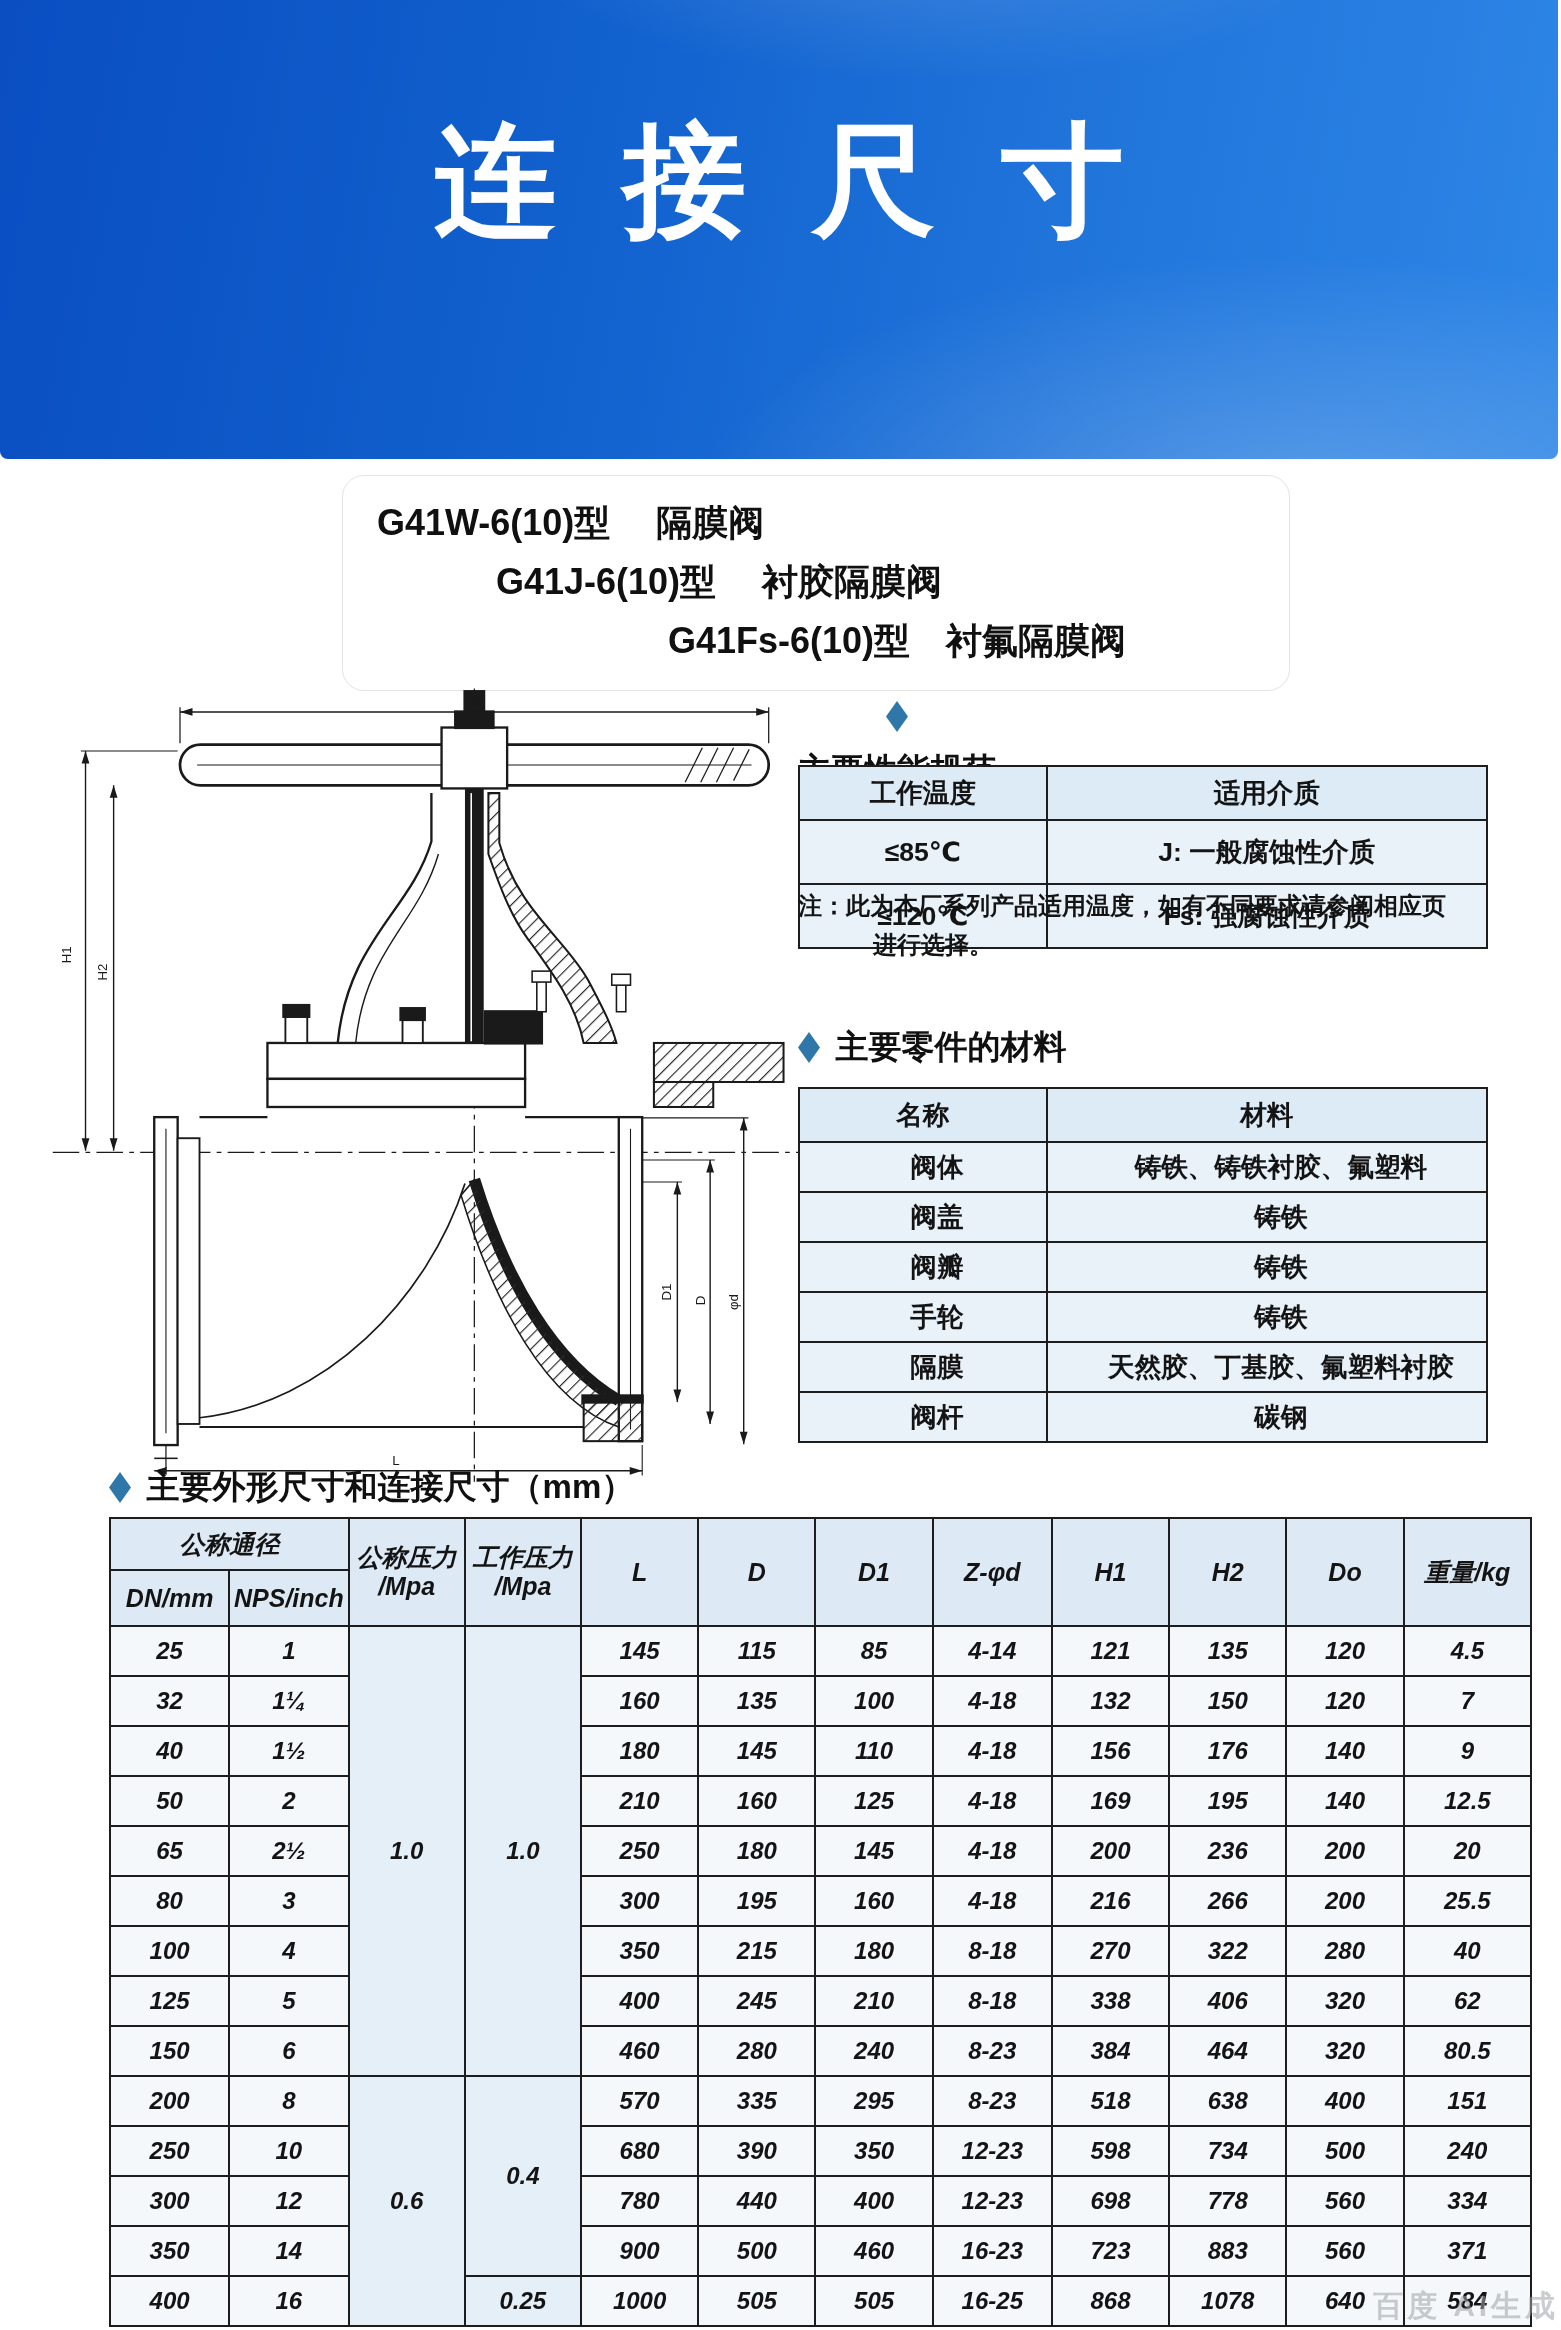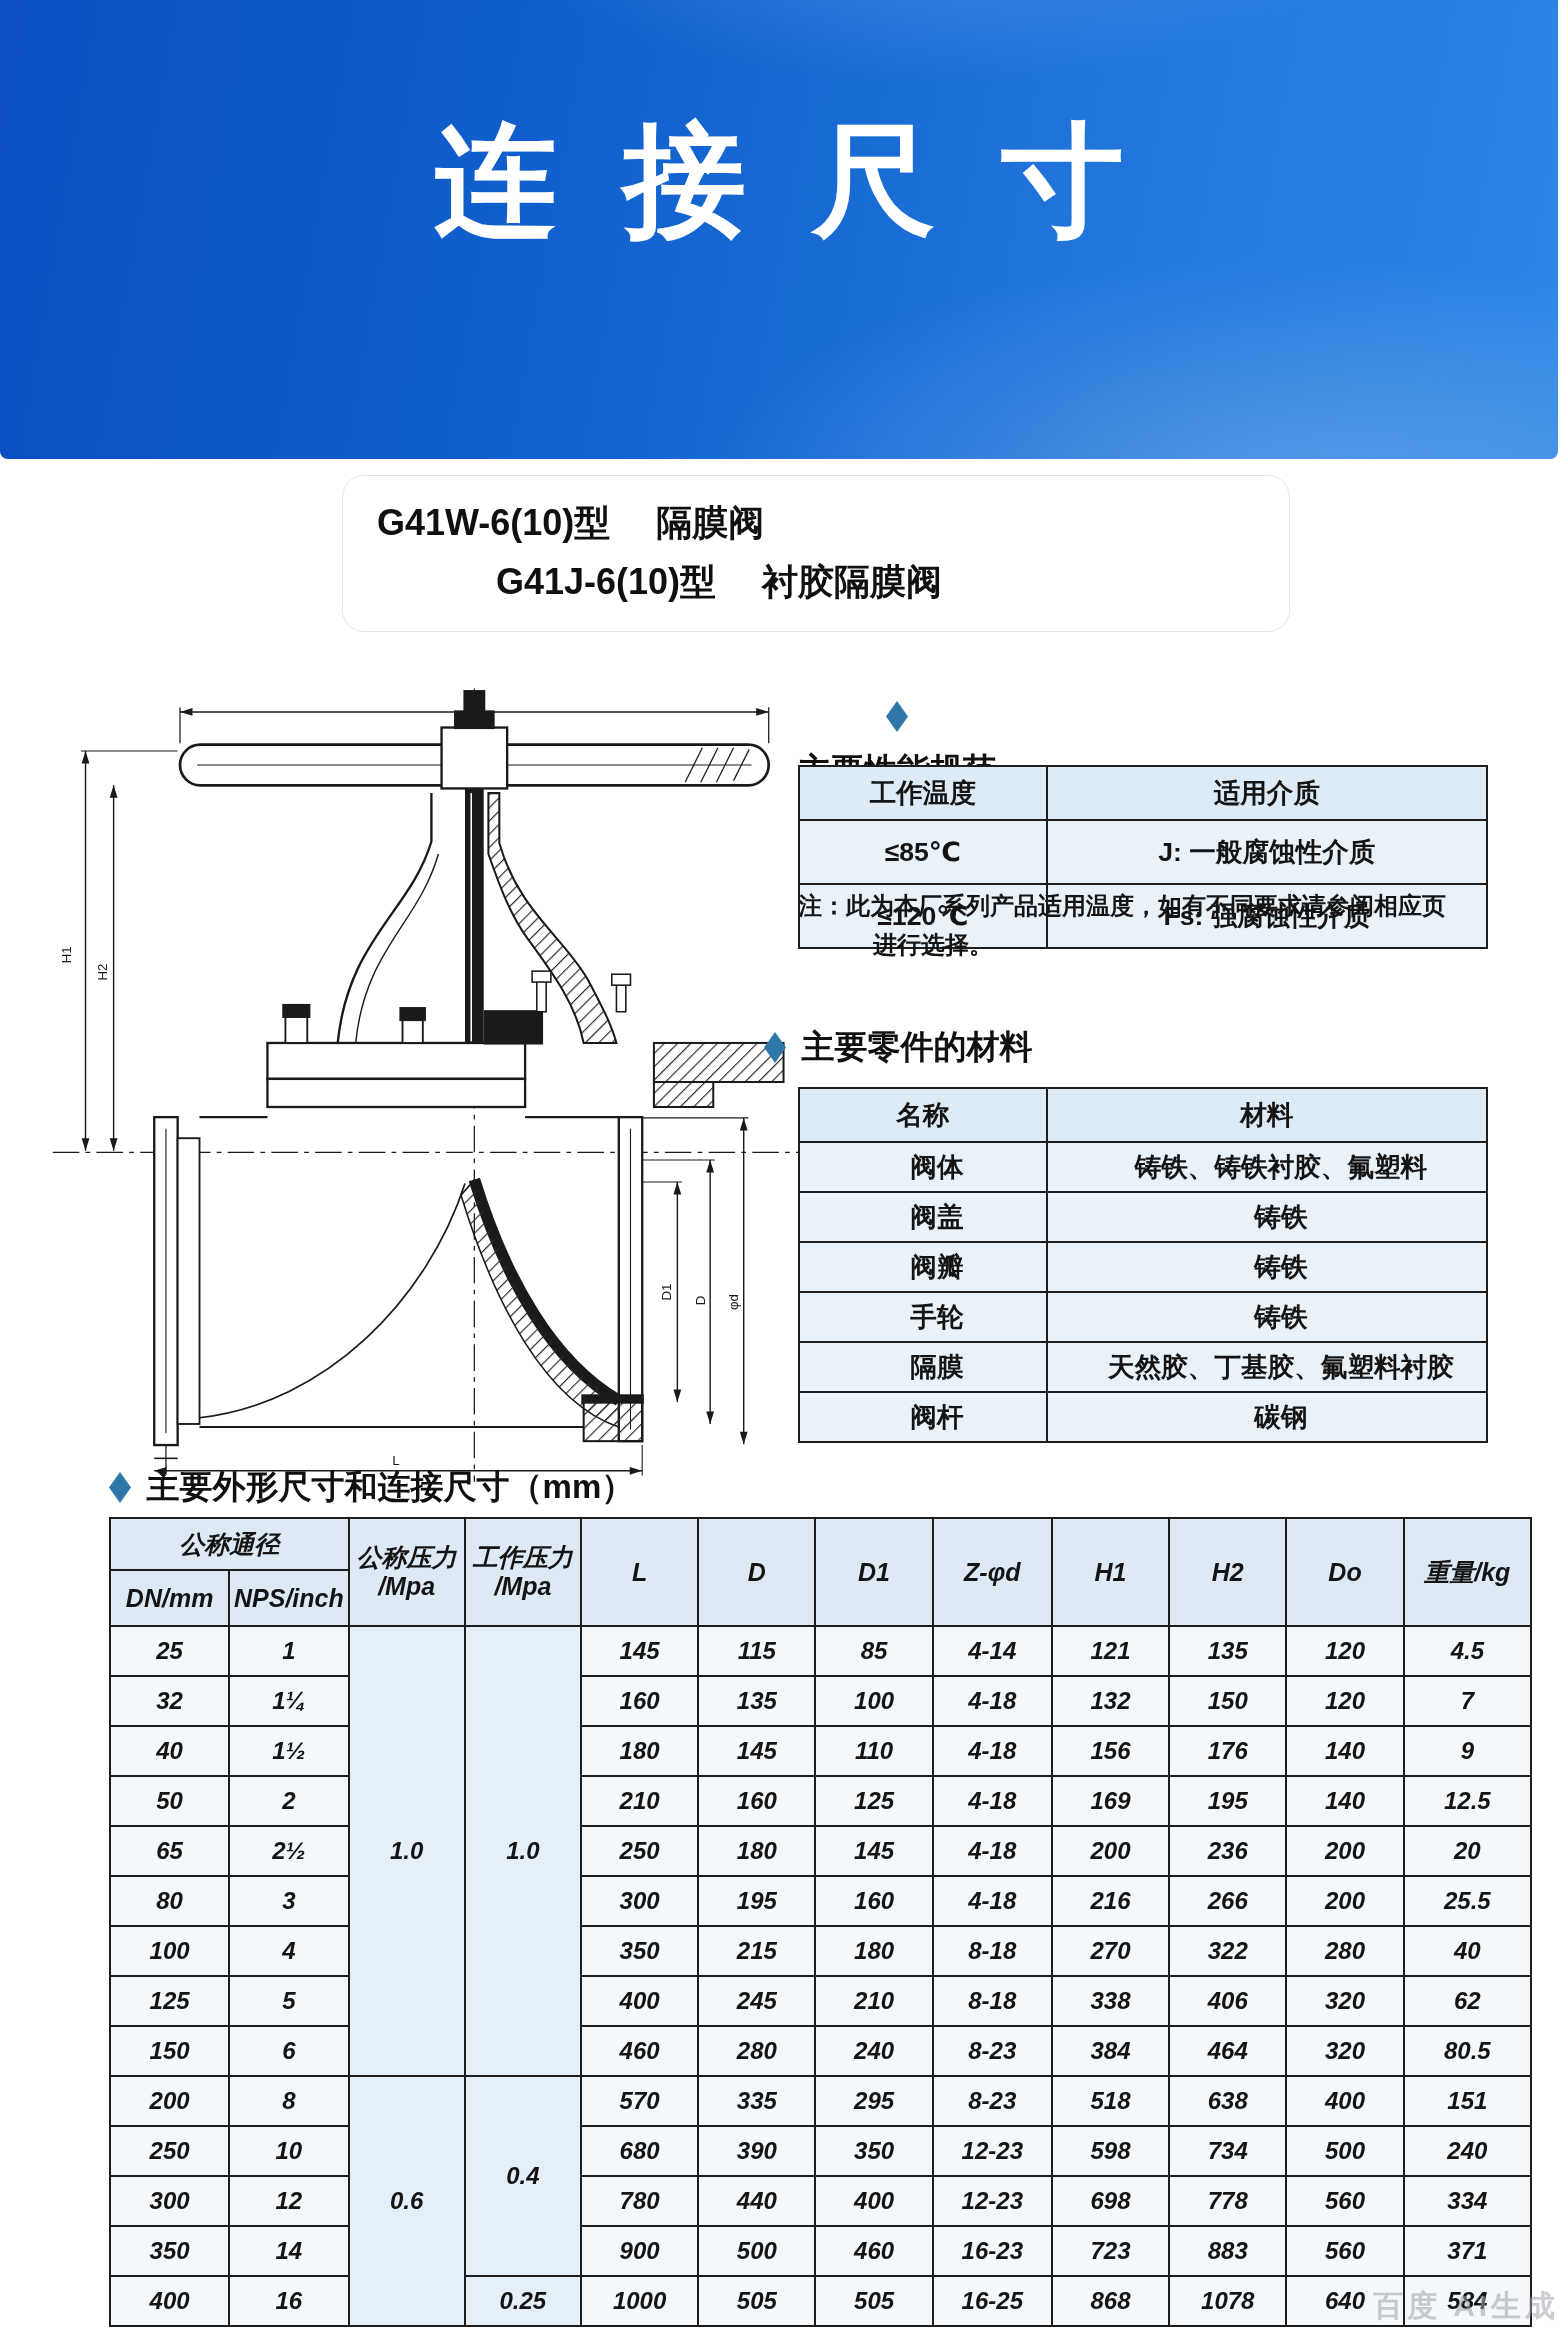--- a/index.html
+++ b/index.html
@@ -64,20 +64,21 @@
 
 <div class="page">
 
   <div class="banner">
     <div class="banner-title">连接尺寸</div>
   </div>
 
   <div class="models">
     <div class="model-line i1">G41W-6(10)型　 隔膜阀</div>
     <div class="model-line i2">G41J-6(10)型　 衬胶隔膜阀</div>
+    <div class="model-line i3">G41Fs-6(10)型　衬氟隔膜阀</div>
   </div>
 
   <div class="drawing">
     <svg viewBox="0 0 1000 1040" xmlns="http://www.w3.org/2000/svg">
       <defs>
         <pattern id="hatch" width="12" height="12" patternUnits="userSpaceOnUse" patternTransform="rotate(45)">
           <line x1="0" y1="0" x2="0" y2="12" stroke="#2a2a2a" stroke-width="3"></line>
         </pattern>
       </defs>
       <g stroke="#1a1a1a" fill="none" stroke-width="2.5">
@@ -207,21 +208,21 @@
       <td>Fs: 强腐蚀性介质</td>
     </tr>
   </tbody>
     </table>
 
   <div class="note">
     <div>注：此为本厂系列产品适用温度，如有不同要求请参阅相应页</div>
     <div class="l2">进行选择。</div>
   </div>
 
-  <div class="sec" style="left:764px;top:1025px;">
+  <div class="sec" style="left:798px;top:1025px;">
     <span class="diamond"></span>
     <span>主要零件的材料</span>
   </div>
 
   <table class="stbl mat-tbl">
     <colgroup>
         <col style="width:36%">
         <col style="width:64%">
       </colgroup>
     <tbody>

